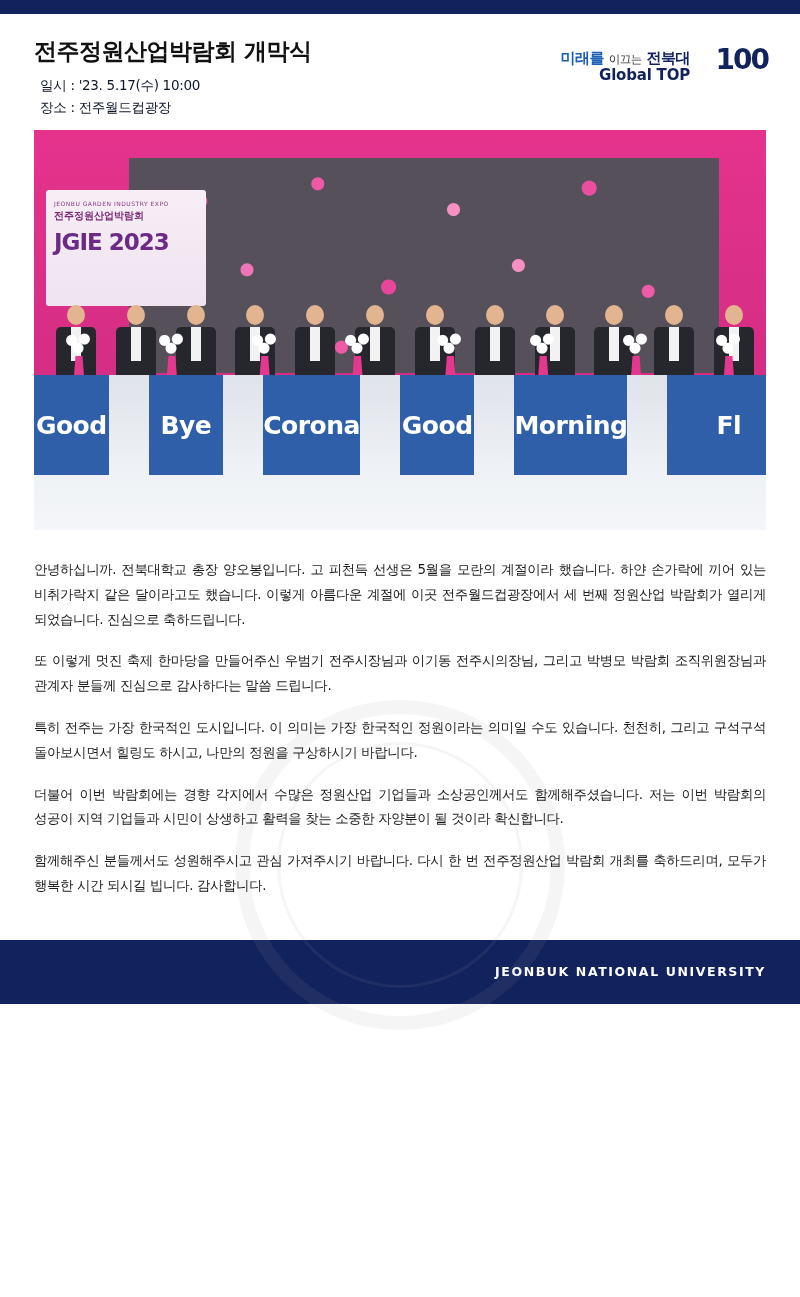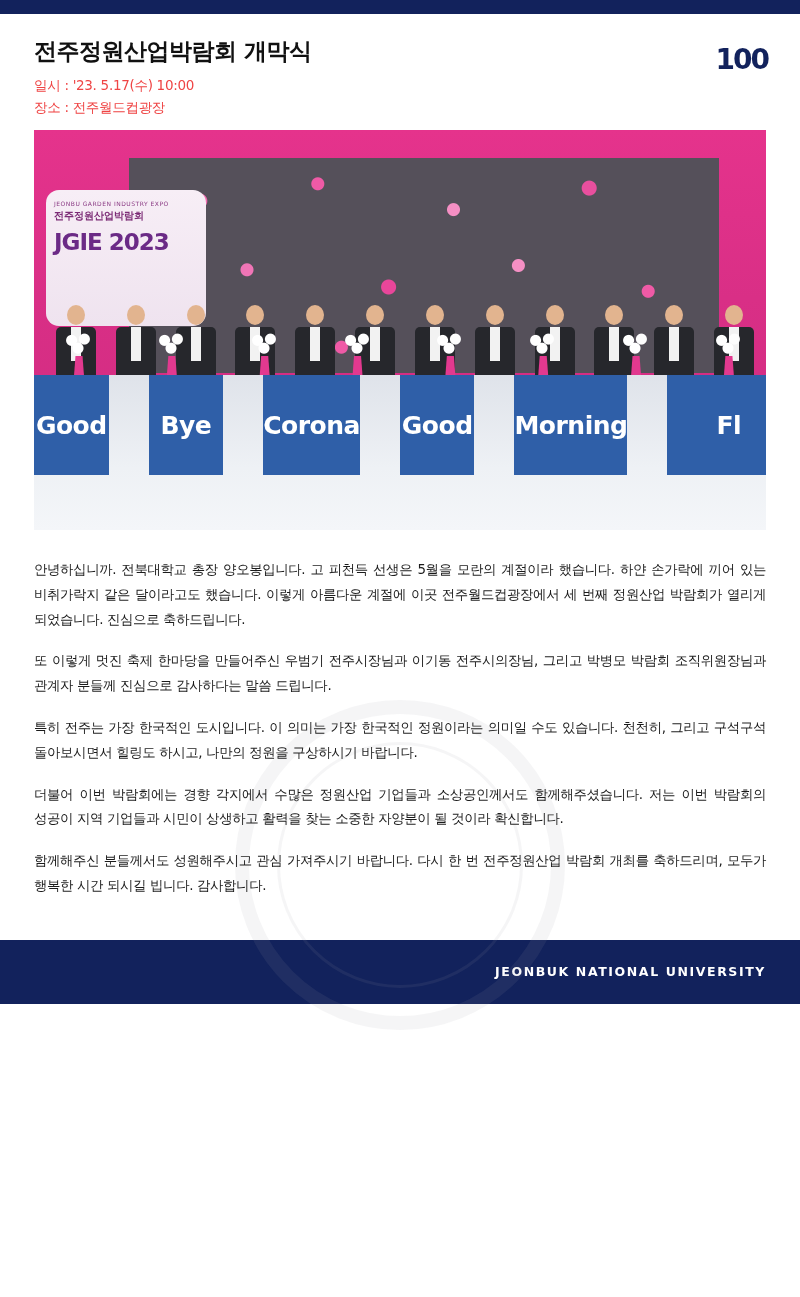--- a/index.html
+++ b/index.html
@@ -30,22 +30,22 @@
   }
   .header-title {
     font-size: 23px;
     font-weight: bold;
     color: #111111;
     letter-spacing: -0.5px;
     margin: 0 0 10px 0;
   }
   .header-line {
     font-size: 13.5px;
-    color: #ef4444;
-    margin: 0 0 4px 0;
+    color: #0f172a;
+    margin: 0 0 4px 6px;
     letter-spacing: -0.3px;
   }
   
   .logo {
     position: absolute;
     right: 32px;
     top: 36px;
     width: 196px;
     height: 52px;
     text-align: right;
@@ -117,23 +117,23 @@
       radial-gradient(circle at 88% 62%, #ef5aa6 0 6px, transparent 7px),
       radial-gradient(circle at 10% 82%, #f06ab0 0 6px, transparent 7px),
       radial-gradient(circle at 36% 88%, #ef5aa6 0 6px, transparent 7px),
       radial-gradient(circle at 60% 84%, #f58fc4 0 7px, transparent 8px),
       radial-gradient(circle at 84% 90%, #e94f9e 0 6px, transparent 7px),
       #55505a;
   }
   .photo .banner {
     position: absolute;
     left: 12px; top: 60px;
-    width: 160px; height: 136px;
+    width: 160px; height: 116px;
     background: linear-gradient(180deg,#f7eef6,#efe3ef);
-    border-radius: 13px;
+    border-radius: 3px;
     padding: 10px 8px;
     color: #6d2a6a;
   }
   .photo .banner .small {
     font-size: 6px; letter-spacing: 0.5px; color: #8a3a84;
   }
   .photo .banner .ko {
     font-size: 10px; font-weight: bold; color: #7c2c76; margin-top: 2px;
   }
   .photo .banner .jgie {
@@ -267,20 +267,31 @@
 <div class="page">
 
   <div class="top-bar"></div>
 
   <div class="header">
     <h1 class="header-title">전주정원산업박람회 개막식</h1>
     <p class="header-line">일시 : '23. 5.17(수) 10:00</p>
     <p class="header-line">장소 : 전주월드컵광장</p>
 
     <div class="logo">
+      <div class="logo-wrap-text">
+        <div class="logo-row1">
+          <span class="blue">미래를</span>
+          <span class="thin">이끄는</span>
+          <span>전북대</span>
+        </div>
+        <div class="logo-row2">
+          <span>Global</span>
+          <span>TOP</span>
+        </div>
+      </div>
       <div class="logo-100">100</div>
     </div>
   </div>
 
   <div class="photo">
     <div class="bg-pink"></div>
     <div class="flowerwall"></div>
 
     <div class="banner">
       <div class="small">JEONBU GARDEN INDUSTRY EXPO</div>

